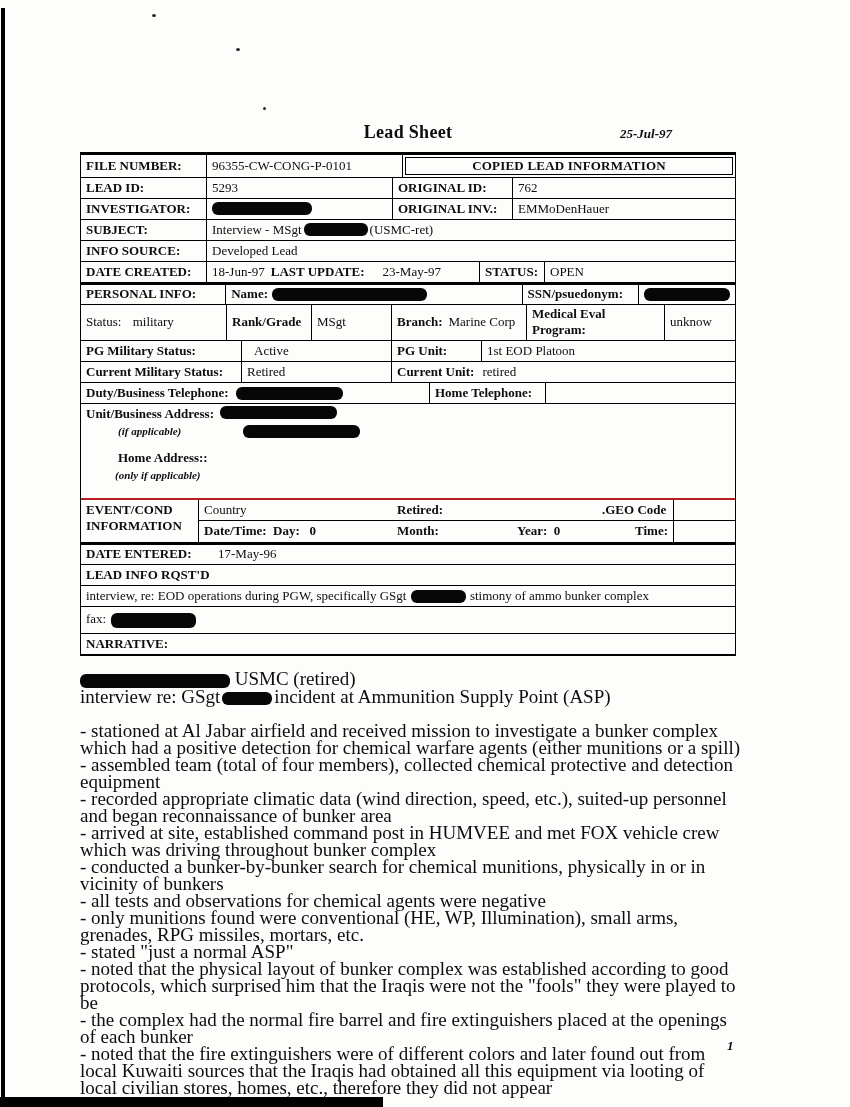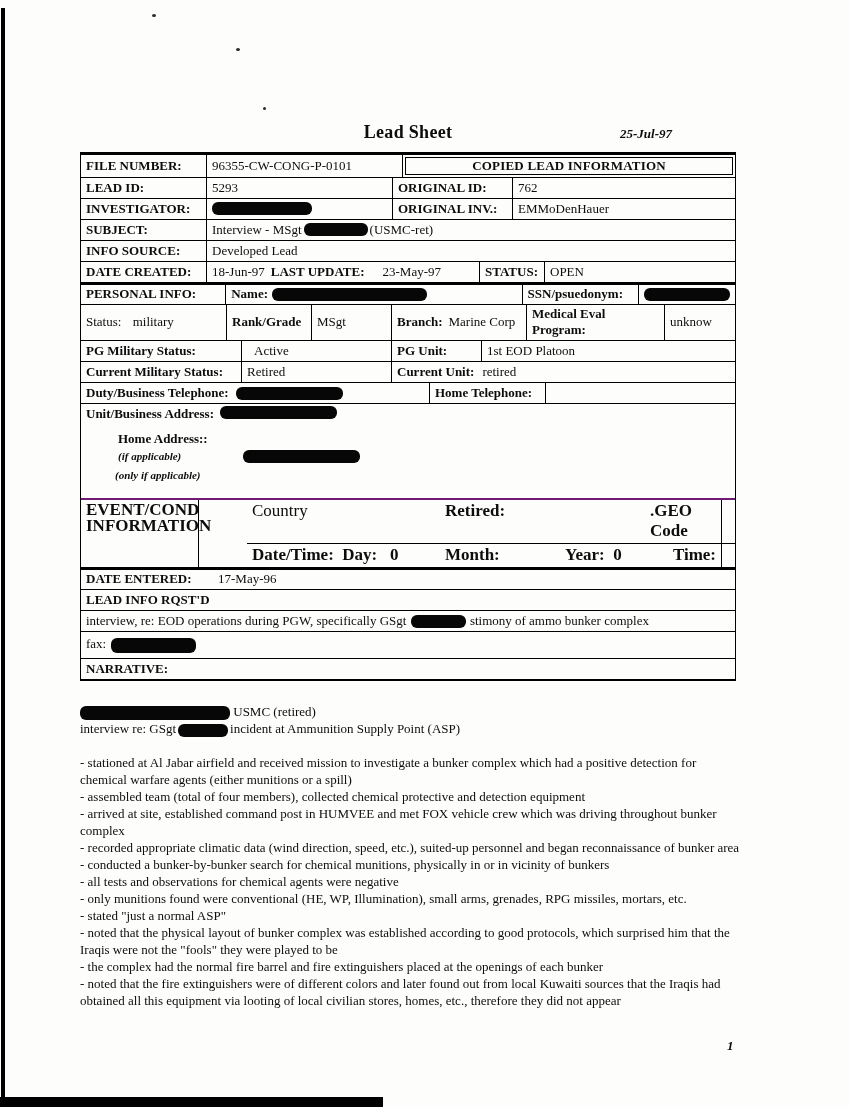--- a/index.html
+++ b/index.html
@@ -31,27 +31,27 @@
   .flex1 { flex:1; }
   .redact { display:inline-block; height:13px; background:#070707; border-radius:6px; vertical-align:middle; }
 
   .banner-cell { flex:1; align-self:stretch; border-left:1px solid #000; padding:2px 2px; display:flex; }
   .banner { flex:1; border:1px solid #000; display:flex; align-items:center; justify-content:center; font-weight:bold; letter-spacing:.2px; }
 
   .addr { padding:2px 5px 10px; border-bottom:none; font-size:13px; }
   .addr-line { min-height:19px; display:flex; align-items:flex-start; }
   .small-note { font-size:11px; font-weight:bold; font-style:italic; }
 
-  .event { display:flex; border-top:2px solid #701a75; border-bottom:1px solid #000; font-size:17px; }
+  .event { display:flex; border-top:2px solid #b91c1c; border-bottom:1px solid #000; font-size:13px; }
   .event-left { width:118px; border-right:1px solid #000; padding:2px 5px; font-weight:bold; line-height:16px; }
   .event-right { flex:1; }
-  .event-row { display:flex; min-height:21px;margin-left:48px; }
+  .event-row { display:flex; align-items:center; min-height:21px; }
   .event-row.first { border-bottom:1px solid #000; }
 
-  .narrative { margin-top:22px; width:664px; font-size:13px; line-height:17px; }
+  .narrative { margin-top:14px; width:664px; font-size:19px; line-height:17px; }
   .narrative p { margin:0; }
   .gap { height:17px; }
 
   .pageno { position:absolute; left:727px; top:1038px; font-style:italic; font-weight:bold; font-size:13px; }
 </style>
 </head>
 <body>
 
 <div class="artifact-left"></div>
 <div class="artifact-bottom"></div>
@@ -168,26 +168,26 @@
       </div>
       <div class="c vl vr b" style="width:117px;">Home Telephone:</div>
       <div class="c flex1"></div>
     </div>
 
     <div class="addr">
       <div class="addr-line">
         <span class="b">Unit/Business Address:</span>
         <span class="redact" style="width:117px; margin-left:6px;"></span>
       </div>
-      <div class="addr-line" style="margin-top:6px;">
-        <span class="b" style="margin-left:32px;">Home Address::</span>
-      </div>
       <div class="addr-line">
         <span class="small-note" style="margin-left:32px;">(if applicable)</span>
         <span class="redact" style="width:117px; margin-left:62px;"></span>
+      </div>
+      <div class="addr-line" style="margin-top:6px;">
+        <span class="b" style="margin-left:32px;">Home Address::</span>
       </div>
       <div class="addr-line">
         <span class="small-note" style="margin-left:29px;">(only if applicable)</span>
       </div>
     </div>
 
     <div class="event">
       <div class="event-left">
         <div>EVENT/COND</div>
         <div>INFORMATION</div>
@@ -238,22 +238,22 @@
     </div>
 
   </div>
 
   <div class="narrative">
     <p><span class="redact" style="width:150px; height:14px;"></span> <span>USMC (retired)</span></p>
     <p><span>interview re: GSgt</span><span class="redact" style="width:50px; margin:0 2px;"></span><span>incident at Ammunition Supply Point (ASP)</span></p>
     <div class="gap"></div>
     <p>- stationed at Al Jabar airfield and received mission to investigate a bunker complex which had a positive detection for chemical warfare agents (either munitions or a spill)</p>
     <p>- assembled team (total of four members), collected chemical protective and detection equipment</p>
+    <p>- recorded appropriate climatic data (wind direction, speed, etc.), suited-up personnel and began reconnaissance of bunker area</p>
     <p>- arrived at site, established command post in HUMVEE and met FOX vehicle crew which was driving throughout bunker complex</p>
-    <p>- recorded appropriate climatic data (wind direction, speed, etc.), suited-up personnel and began reconnaissance of bunker area</p>
     <p>- conducted a bunker-by-bunker search for chemical munitions, physically in or in vicinity of bunkers</p>
     <p>- all tests and observations for chemical agents were negative</p>
     <p>- only munitions found were conventional (HE, WP, Illumination), small arms, grenades, RPG missiles, mortars, etc.</p>
     <p>- stated "just a normal ASP"</p>
     <p>- noted that the physical layout of bunker complex was established according to good protocols, which surprised him that the Iraqis were not the "fools" they were played to be</p>
     <p>- the complex had the normal fire barrel and fire extinguishers placed at the openings of each bunker</p>
     <p>- noted that the fire extinguishers were of different colors and later found out from local Kuwaiti sources that the Iraqis had obtained all this equipment via looting of local civilian stores, homes, etc., therefore they did not appear</p>
   </div>
 
 </div>

